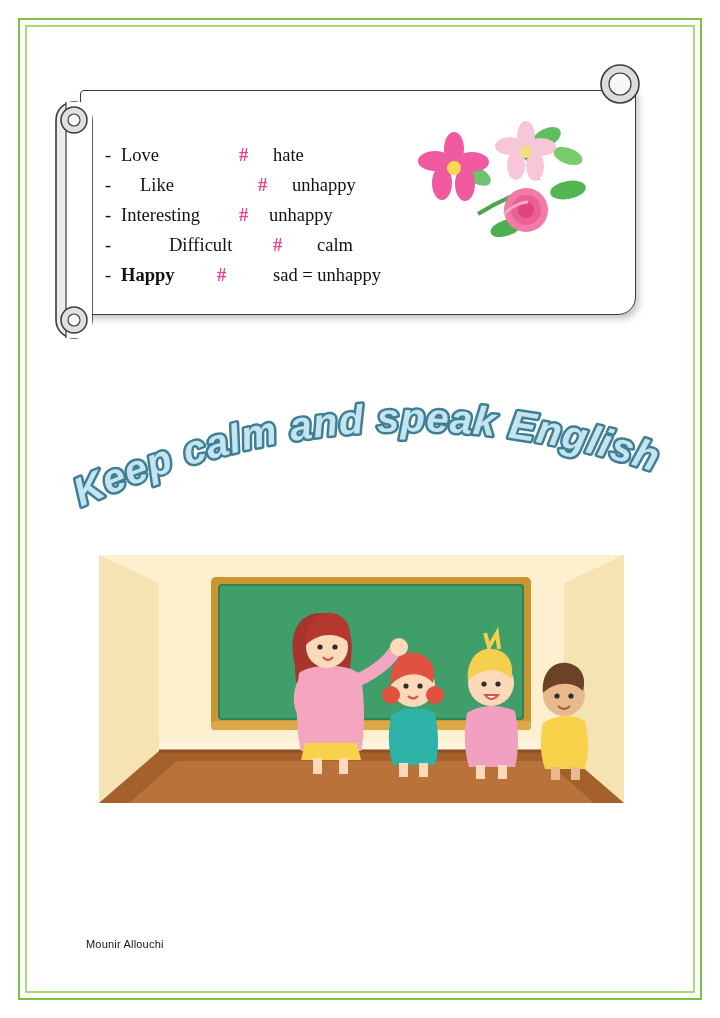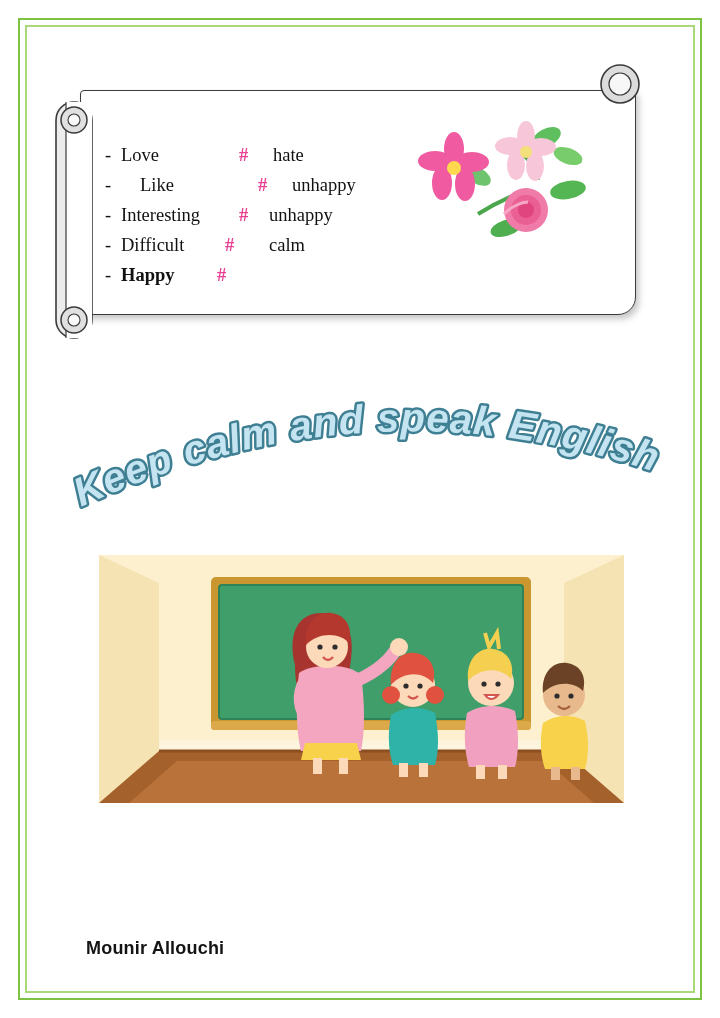--- a/index.html
+++ b/index.html
@@ -79,21 +79,21 @@
   .w-hash { color: #e84393; font-weight: 700; }
   .w-right { display: inline-block; text-align: center; }
 
   
   .r0 .w-left { width: 118px; }
   .r0 .w-hash { width: 34px; }
   .r1 .w-left { width: 118px; margin-left: 19px; }
   .r1 .w-hash { width: 34px; }
   .r2 .w-left { width: 118px; }
   .r2 .w-hash { width: 30px; }
-  .r3 .w-left { width: 104px; }
+  .r3 .w-left { width: 104px; margin-left: 48px; }
   .r3 .w-hash { width: 44px; }
   .r4 .w-left { width: 96px; font-weight: bold; }
   .r4 .w-hash { width: 56px; }
 
   
   .flowers {
     position: absolute;
     left: 418px;
     top: 118px;
     width: 175px;
@@ -119,22 +119,22 @@
     background: #fdf6e3;
     overflow: hidden;
   }
 
   
   .credit {
     position: absolute;
     left: 86px;
     top: 938px;
     font-family: "Liberation Sans", sans-serif;
-    font-weight: bold;
-    font-size: 18px;
+    font-weight: normal;
+    font-size: 11px;
     color: #141414;
     letter-spacing: 0.2px;
   }
 </style>
 </head>
 <body>
 
 <div class="page">
 
   <div class="frame-outer"></div>
@@ -191,20 +191,21 @@
       <span class="w-dash">-</span>
       <span class="w-left">Difficult</span>
       <span class="w-hash">#</span>
       <span class="w-right">calm</span>
     </div>
 
     <div class="word-row r4">
       <span class="w-dash">-</span>
       <span class="w-left">Happy</span>
       <span class="w-hash">#</span>
+      <span class="w-right">sad = unhappy</span>
     </div>
   </div>
 
   <div class="flowers">
     <svg width="175" height="135" viewBox="0 0 175 135">
 
       <path d="M95 30 C110 38 118 50 120 62" stroke="#4ca64c" stroke-width="4" fill="none"></path>
       <path d="M60 96 C76 86 92 78 110 72" stroke="#4ca64c" stroke-width="4" fill="none"></path>
       <ellipse cx="128" cy="20" rx="16" ry="9" fill="#5fbf5f" transform="rotate(-28 128 20)"></ellipse>
       <ellipse cx="150" cy="38" rx="15" ry="8" fill="#79cc6b" transform="rotate(20 150 38)"></ellipse>

